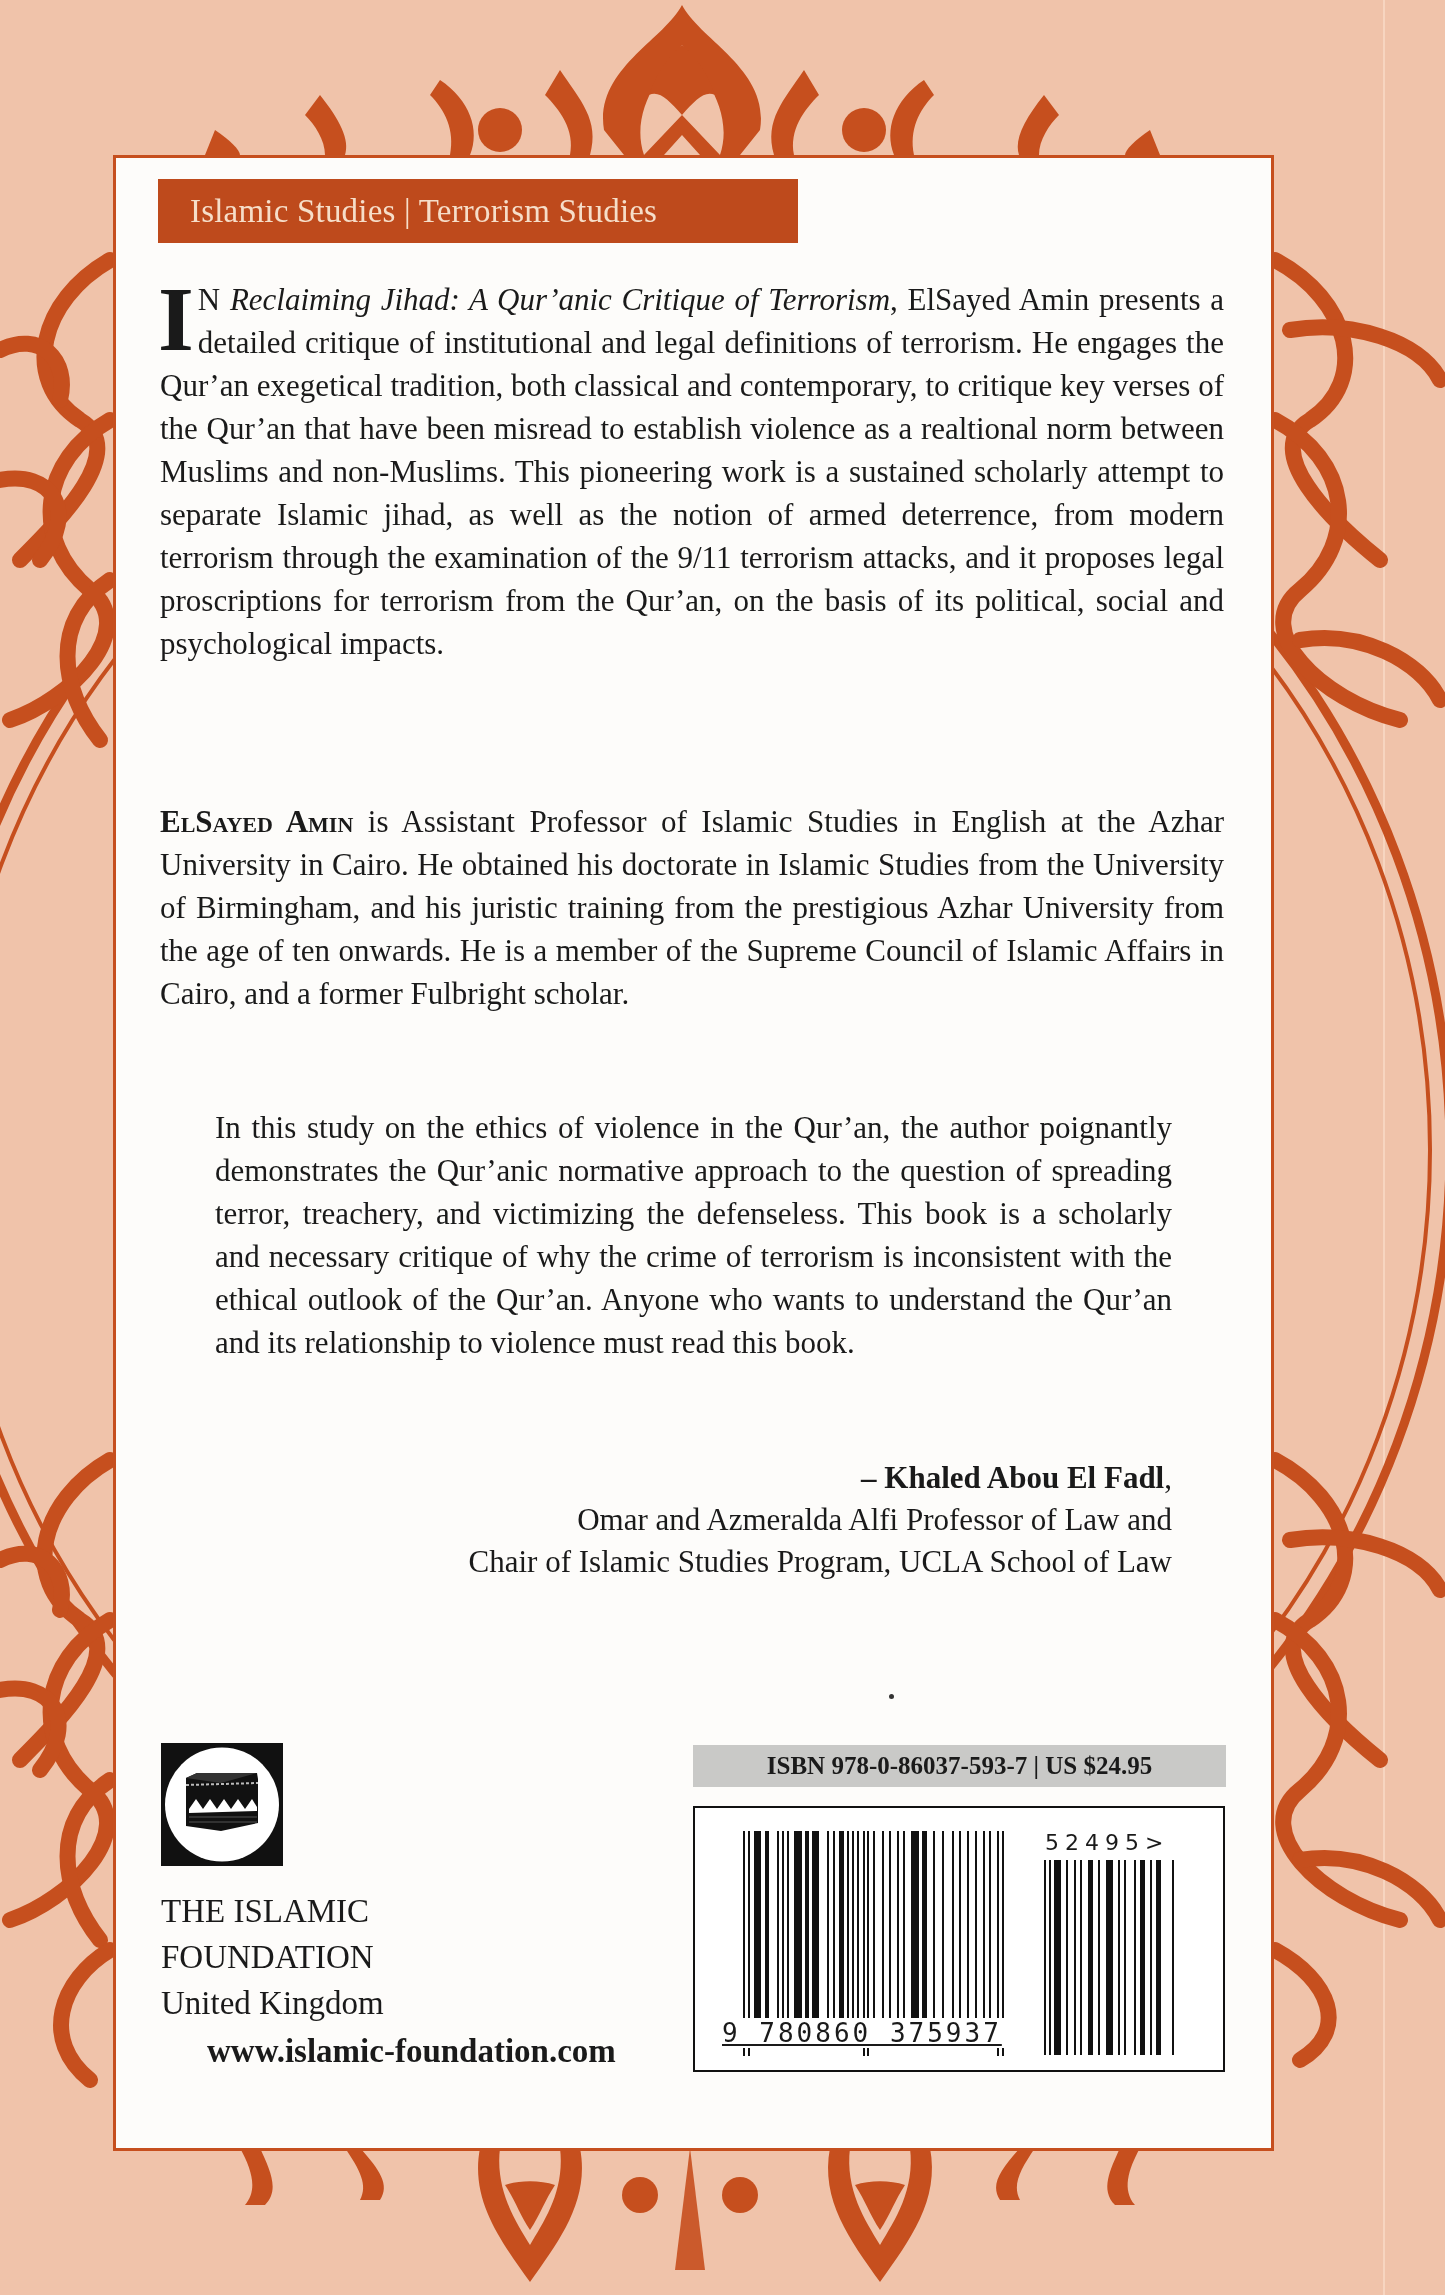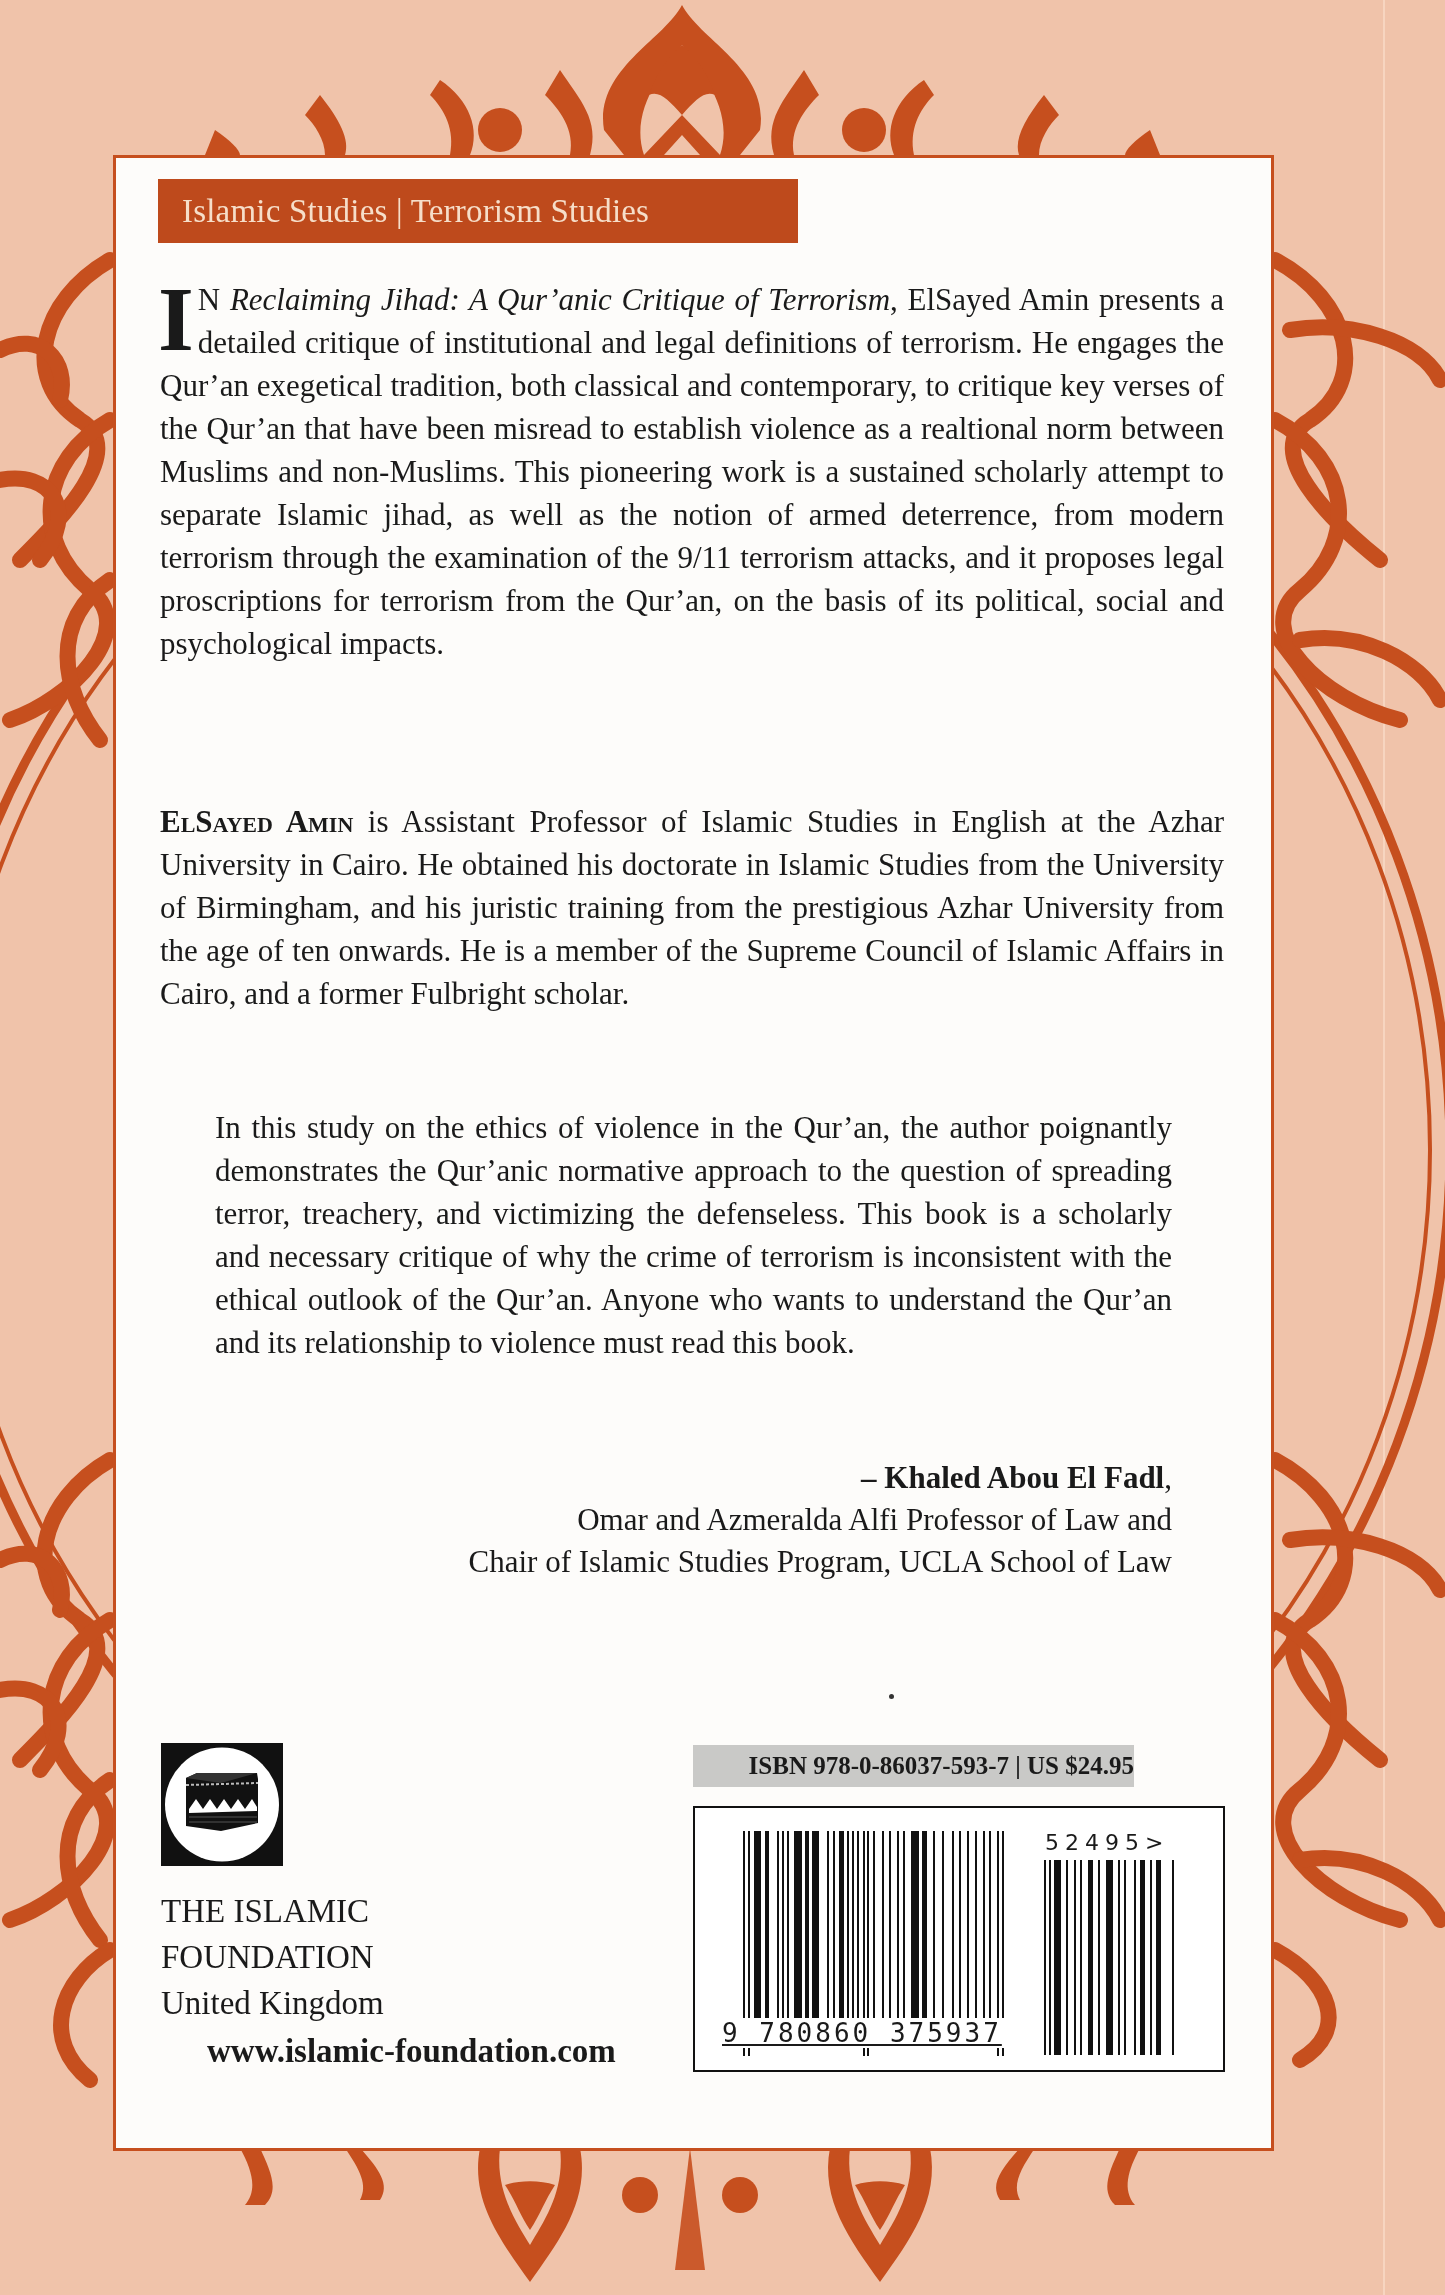--- a/index.html
+++ b/index.html
@@ -11,21 +11,21 @@
   }
   .fold { position:absolute; left:1383px; top:0; width:2px; height:2295px; background:rgba(255,235,220,0.45); }
   .ornament { position:absolute; left:0; top:0; width:1445px; height:2295px; }
   .panel {
     position:absolute; left:113px; top:155px; width:1155px; height:1990px;
     background:#FDFCFA; border:3px solid #C64F1E;
   }
   .banner {
     position:absolute; left:158px; top:179px; width:640px; height:64px;
     background:#BE4A1C; color:#F6DEC9;
-    font-size:33px; line-height:64px; box-sizing:border-box; padding-left:24px;
+    font-size:33px; line-height:64px; box-sizing:border-box; padding-left:32px;
     white-space:nowrap; letter-spacing:0.2px;
   }
   .text-block {
     position:absolute; left:160px; width:1064px;
     font-size:31px; line-height:43px; text-align:justify; text-align-last:left;
   }
   .intro { top:278px; }
   .dropcap {
     float:left; font-size:92px; line-height:70px; height:70px;
     font-weight:bold; margin:6px 4px 0 -2px; padding:0;
@@ -43,23 +43,23 @@
   }
   .attrib .name { font-weight:bold;margin-top:16px; }
   .logo {
     position:absolute; left:161px; top:1743px; width:122px; height:123px; background:#111;
   }
   .publisher {
     position:absolute; left:161px; top:1888px; font-size:33px; line-height:46px;
   }
   .publisher .url { font-weight:bold; margin-top:2px;margin-left:46px; }
   .isbn {
-    position:absolute; left:693px; top:1745px; width:441px; height:42px;
+    position:absolute; left:693px; top:1745px; width:533px; height:42px;
     background:#C9C9C7; font-weight:bold; font-size:25px; line-height:42px;
-    text-align:right; color:#1a1a1a; white-space:nowrap;
+    text-align:center; color:#1a1a1a; white-space:nowrap;
   }
   .barcode-box {
     position:absolute; left:693px; top:1806px; width:528px; height:262px;
     border:2.5px solid #111; background:#fff;
   }
   .barcode-main { position:absolute; left:48px; top:23px; width:270px; height:225px; }
   .barcode-addon { position:absolute; left:349px; top:52px; width:136px; height:195px; }
   .ean-digits {
     position:absolute; left:25px; top:210px; font-family:"DejaVu Sans Mono",monospace;
     font-size:26px; letter-spacing:3px; background:#fff; padding:0 2px;text-decoration:underline;

